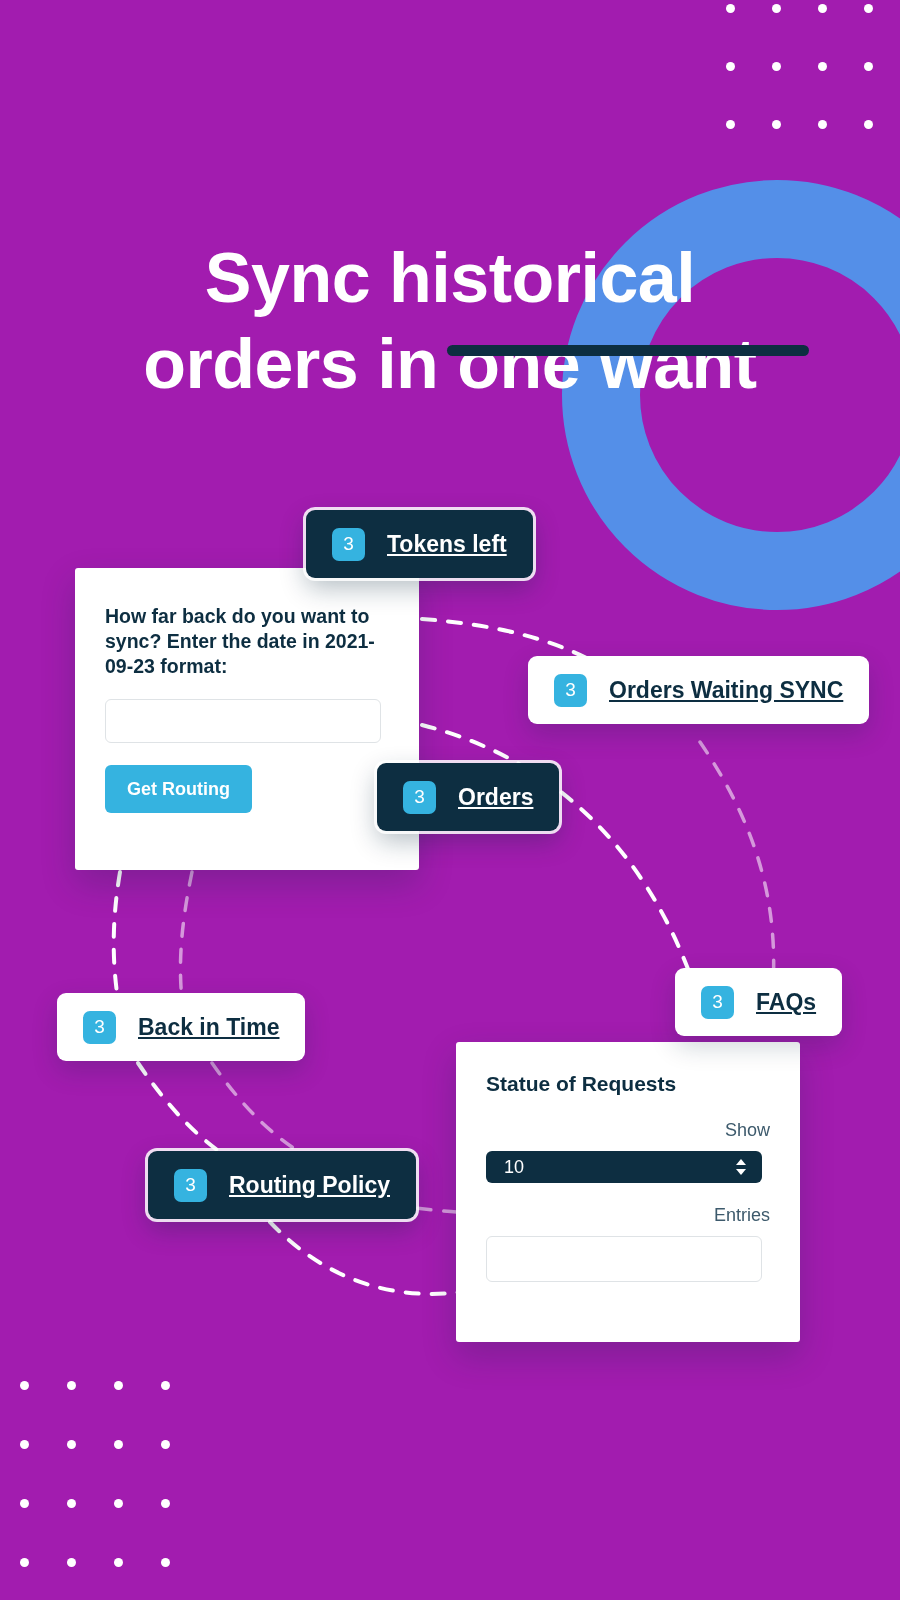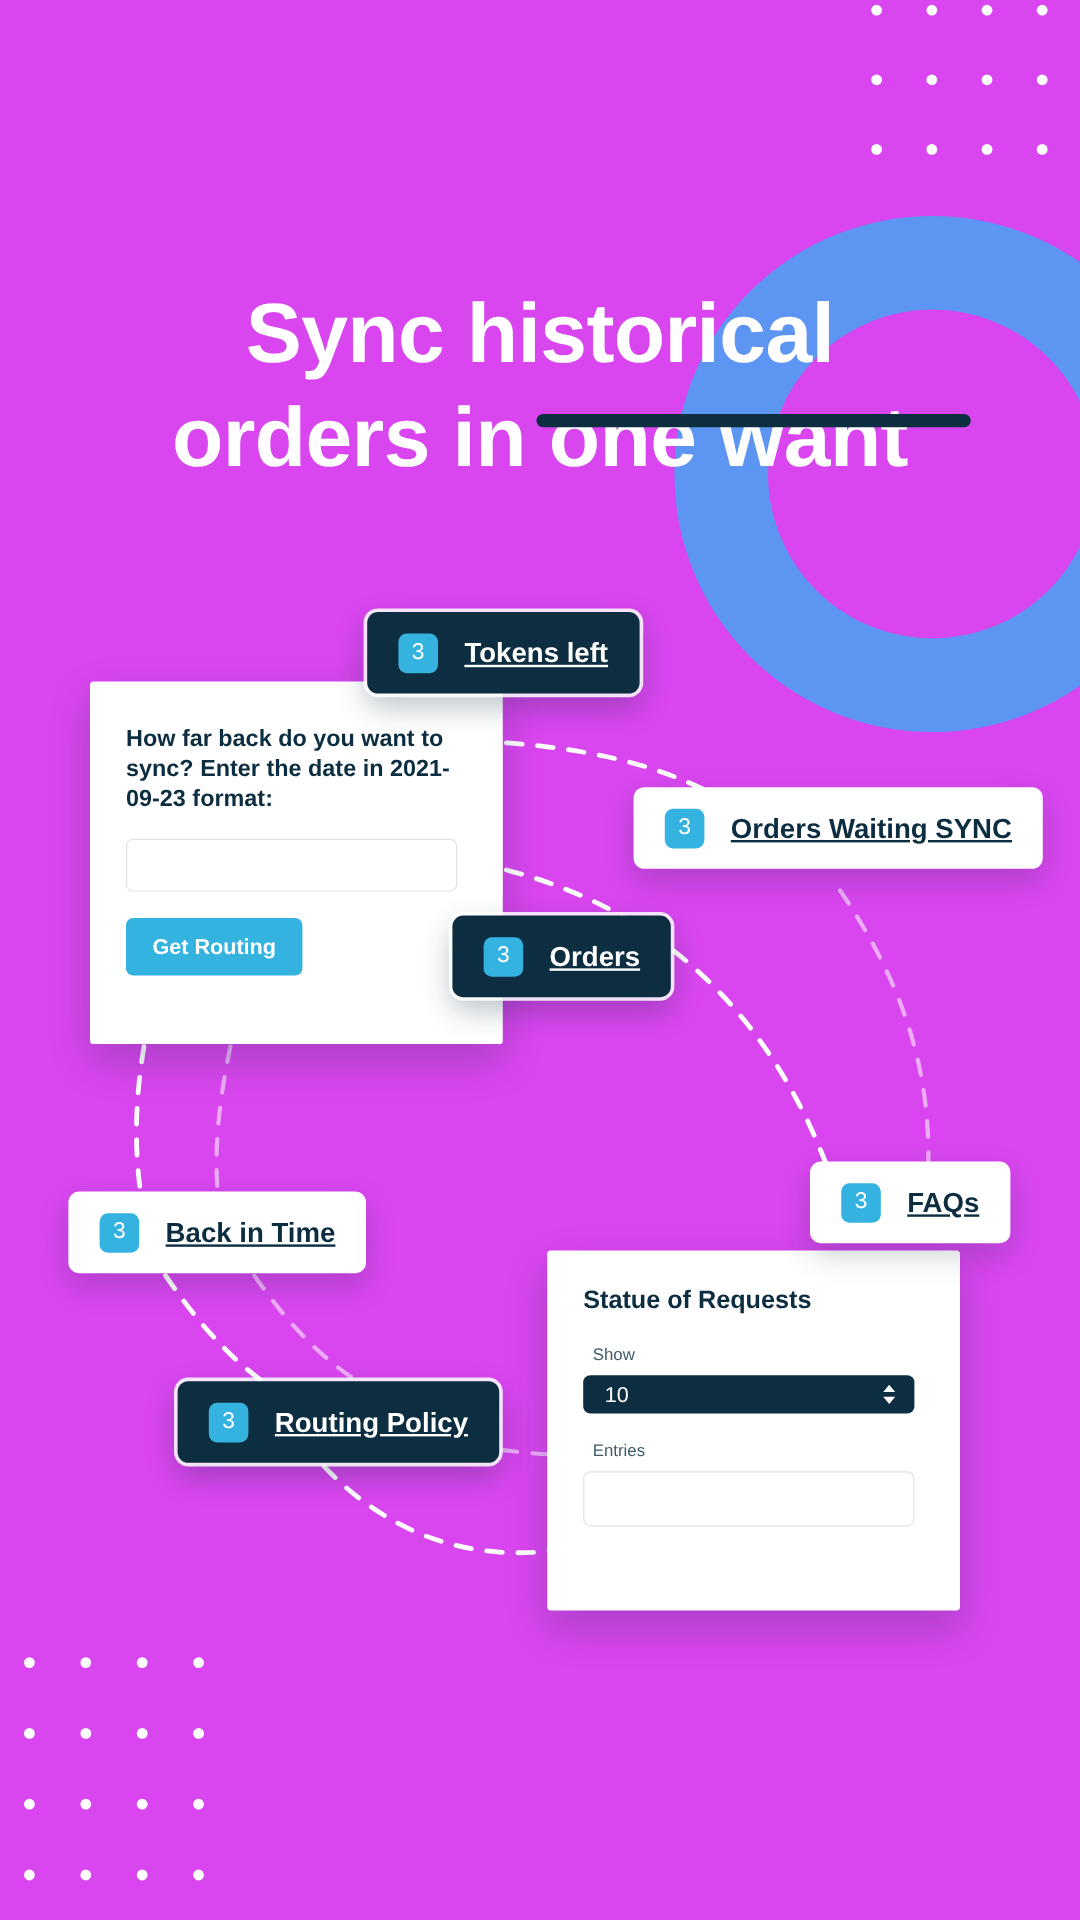--- a/index.html
+++ b/index.html
@@ -5,21 +5,21 @@
   html, body {
     margin: 0;
     padding: 0;
     background: #ffffff;
   }
   #stage {
     position: relative;
     width: 900px;
     height: 1600px;
     overflow: hidden;
-    background: #d946ef;
+    background: #a21caf;
     font-family: "Liberation Sans", sans-serif;
     -webkit-font-smoothing: antialiased;
   }
 
   
   .bg-ring {
     position: absolute;
     border-radius: 50%;
     border: 78px solid #47a3f2;
     box-sizing: border-box;
@@ -226,23 +226,24 @@
     z-index: 5;
   }
   #statue-title {
     color: #0d2e41;
     font-size: 21px;
     font-weight: 700;
     margin: 0 0 24px 0;
   }
   .field-label {
     color: #3d5a6c;
-    font-size: 14px;
+    font-size: 18px;
     font-weight: 400;
     margin: 0 0 10px 8px;
+    text-align: right;
   }
   .select-wrap {
     position: relative;
     width: 276px;
     margin-bottom: 22px;
   }
   #show-select {
     width: 100%;
     height: 32px;
     box-sizing: border-box;

